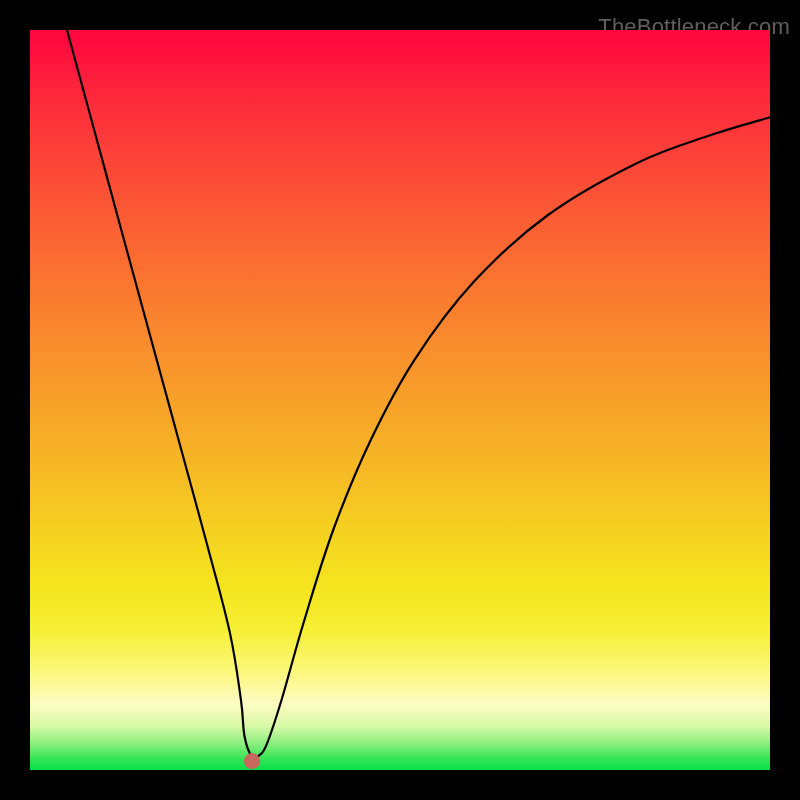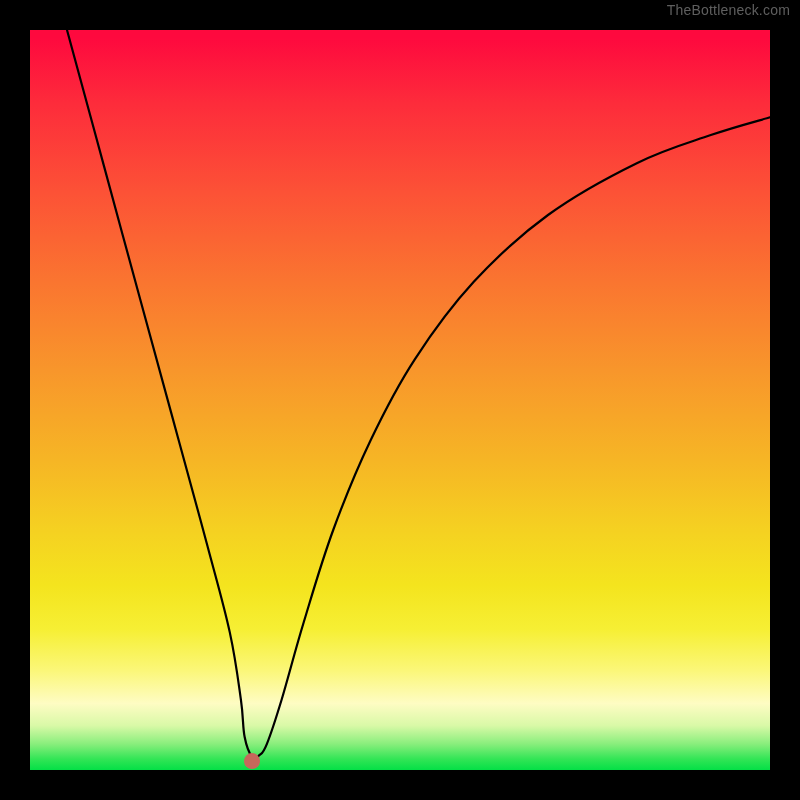--- a/index.html
+++ b/index.html
@@ -12,24 +12,24 @@
     overflow: hidden;
   }
   .frame {
     position: relative;
     width: 800px;
     height: 800px;
     background: #000000;
   }
   .watermark {
     position: absolute;
-    top: 2px;
+    top: 14px;
     right: 10px;
     color: #5f5f5f;
-    font-size: 14px;
+    font-size: 22px;
     letter-spacing: 0.2px;
     font-weight: 500;
     user-select: none;
   }
   .plot-area {
     position: absolute;
     left: 30px;
     top: 30px;
     width: 740px;
     height: 740px;

